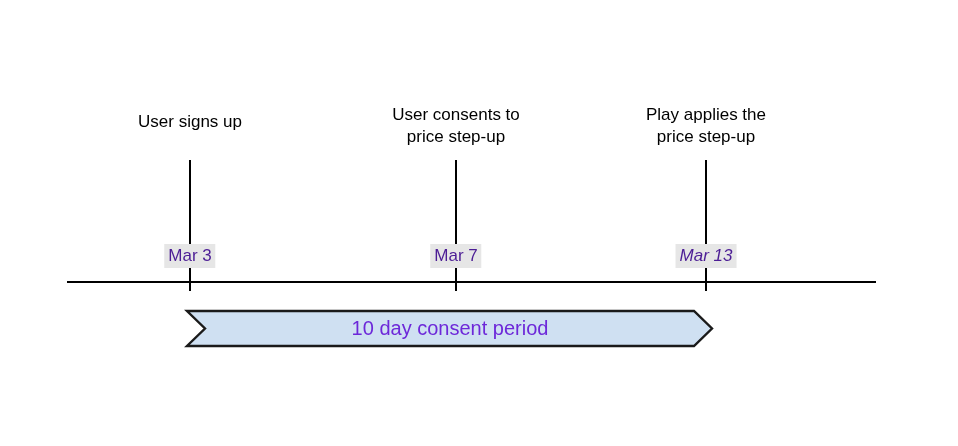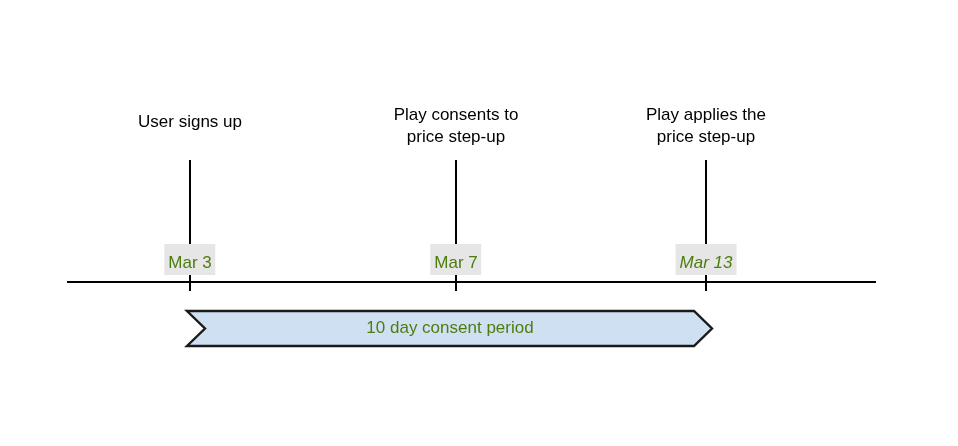--- a/index.html
+++ b/index.html
@@ -40,32 +40,32 @@
     text-align: center;
     white-space: pre;
     transform: translateX(-50%);
     -webkit-font-smoothing: antialiased;
   }
   .date-chip {
     position: absolute;
     font-family: "Liberation Sans", sans-serif;
     font-size: 17px;
     line-height: 21px;
-    color: #4d7c0f;
+    color: #4c1d95;
     background: #e6e6e6;
-    padding: 8px 4px 2px 4px;
+    padding: 1px 4px 2px 4px;
     white-space: nowrap;
     transform: translateX(-50%);
   }
   .band-label {
     position: absolute;
     font-family: "Liberation Sans", sans-serif;
-    font-size: 17px;
+    font-size: 20px;
     line-height: 20px;
-    color: #4d7c0f;
+    color: #6d28d9;
     white-space: nowrap;
     transform: translateX(-50%);
   }
 </style>
 </head>
 <body>
 
 <div id="diagram-root">
 
   <svg id="timeline-svg" viewBox="0 0 958 446" xmlns="http://www.w3.org/2000/svg">
@@ -76,21 +76,21 @@
 
     <line x1="456" y1="160" x2="456" y2="291" stroke="#000000" stroke-width="2.2" shape-rendering="crispEdges"></line>
 
     <line x1="706" y1="160" x2="706" y2="291" stroke="#000000" stroke-width="2.2" shape-rendering="crispEdges"></line>
 
     <polygon points="187,311 694,311 712,328.5 694,346 187,346 205,328.5" fill="#cfe0f2" stroke="#1a1a1a" stroke-width="2.4" stroke-linejoin="miter"></polygon>
   </svg>
 
   <div class="event-label" style="left:190px; top:111px;">User signs up</div>
 
-  <div class="event-label" style="left:456px; top:104px;">Play consents to</div>
+  <div class="event-label" style="left:456px; top:104px;">User consents to</div>
   <div class="event-label" style="left:456px; top:126px;">price step-up</div>
 
   <div class="event-label" style="left:706px; top:104px;">Play applies the</div>
   <div class="event-label" style="left:706px; top:126px;">price step-up</div>
 
   <div class="date-chip" style="left:190px; top:244px;">Mar 3</div>
 
   <div class="date-chip" style="left:456px; top:244px;text-align:center;">Mar 7</div>
 
   <div class="date-chip" style="left:706px; top:244px;font-style:italic;">Mar 13</div>

